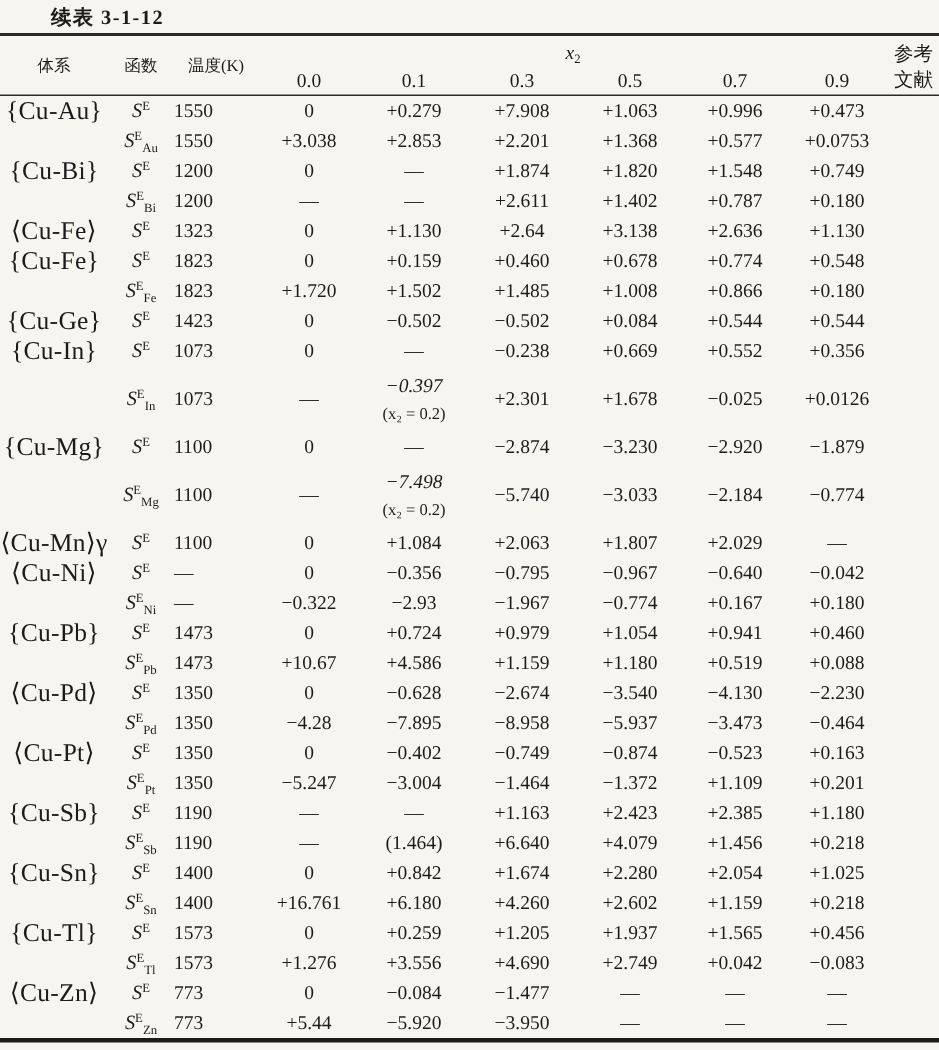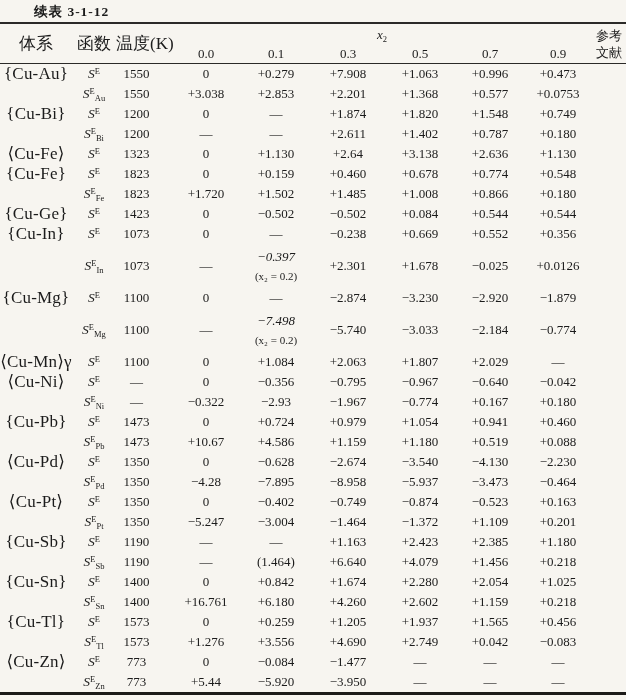--- a/index.html
+++ b/index.html
@@ -23,29 +23,29 @@
   }
   th, td {
     padding: 0; margin: 0;
     font-size: 13px; font-weight: normal;
     text-align: center; vertical-align: middle;
     overflow: visible; white-space: nowrap;
   }
   thead th { font-size: 13px; }
   thead tr.h1 th { height: 19px; }
   thead tr.h2 th { height: 19px; }
-  th.cjk { font-size: 17px; }
+  th.cjk { font-size: 11px; }
   th.x2h { font-style: italic; vertical-align: bottom; padding-bottom: 1px; }
   th.x2h sub { font-style: normal; }
   th.refh div { line-height: 17px; font-size: 13px; }
   tbody tr:first-child td { border-top: 1.5px solid #2b2a28; }
   tbody td { height: 20px; line-height: 20px; }
   td.sys { text-align: center; font-size: 17px; letter-spacing: 0.2px; }
   td.func i { font-size: 13.5px; }
-  td.temp { text-align: center; padding-right: 15px; }
+  td.temp { text-align: left; padding-right: 15px; }
   sup { font-size: 8.5px; line-height: 0; vertical-align: 4.5px; letter-spacing: 0; }
   sub { font-size: 8.5px; line-height: 0; vertical-align: -3px; letter-spacing: 0; }
   td.val .v { line-height: 21px; padding-top: 2px; font-style: italic; }
   td.val .note { line-height: 19px; font-size: 11px; padding-bottom: 2px; }
   td.ref { }
 </style>
 </head>
 <body>
 
 <div class="page">

